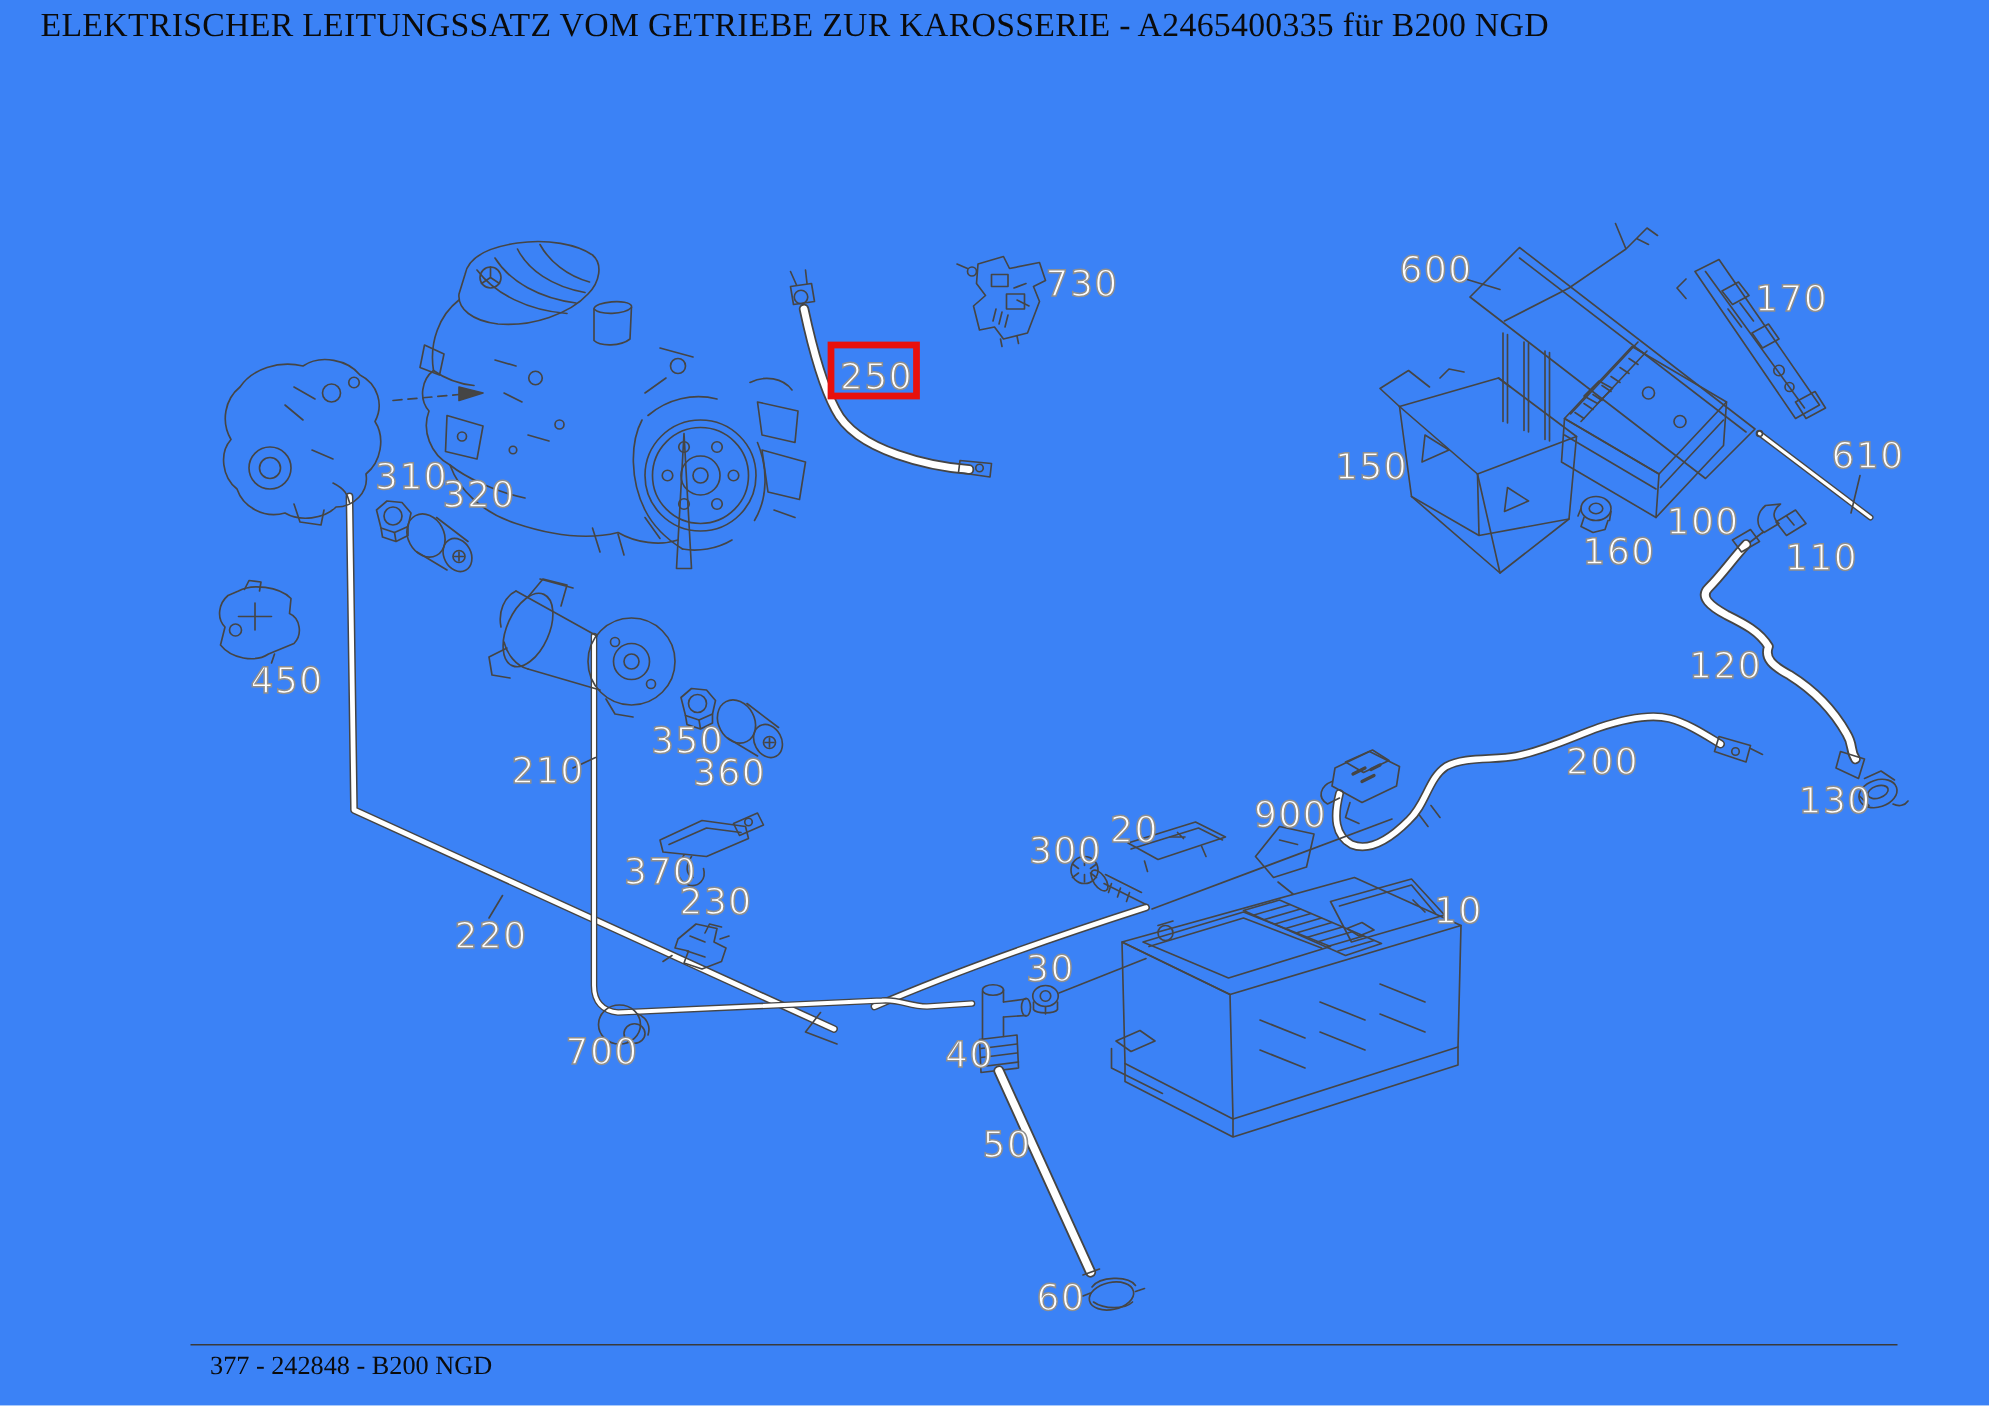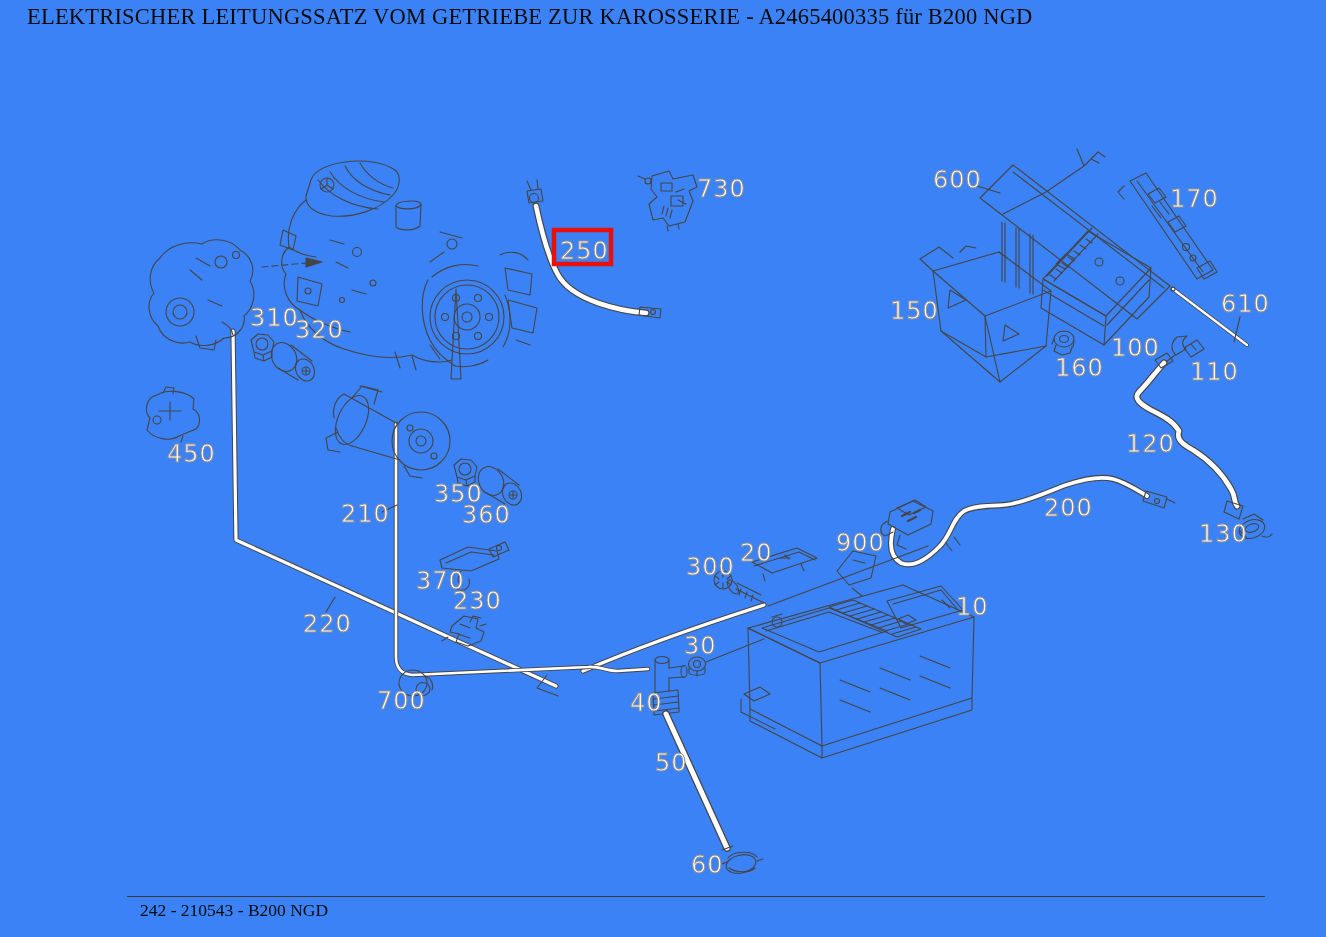--- a/index.html
+++ b/index.html
@@ -354,14 +354,14 @@
     <text class="plabel" x="416" y="589">370</text>
     <text class="plabel" x="167" y="462">450</text>
     <text class="plabel" x="933" y="188">600</text>
     <text class="plabel" x="1221" y="312">610</text>
     <text class="plabel" x="377" y="709">700</text>
     <text class="plabel" x="697" y="197">730</text>
     <text class="plabel" x="836" y="551">900</text>
   </svg>
 
   <div class="footer-line"></div>
-  <div class="footer">242 - 210543 - B200 NGD</div>
+  <div class="footer">377 - 242848 - B200 NGD</div>
 </div>
 
 </body></html>

